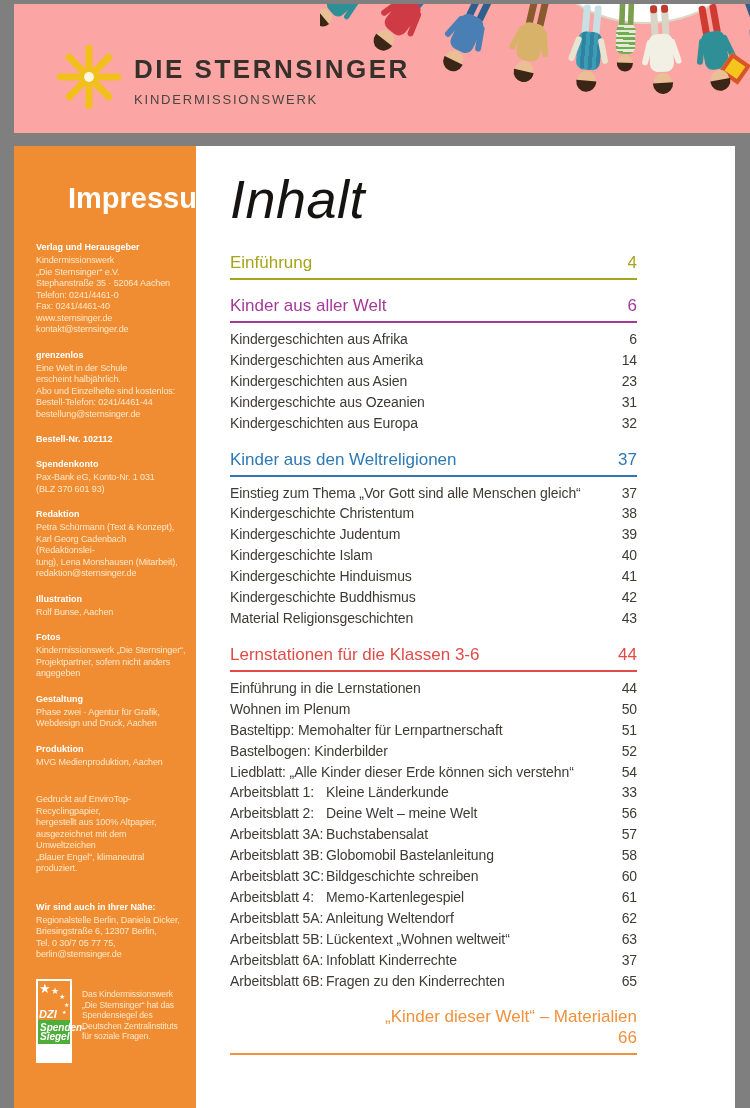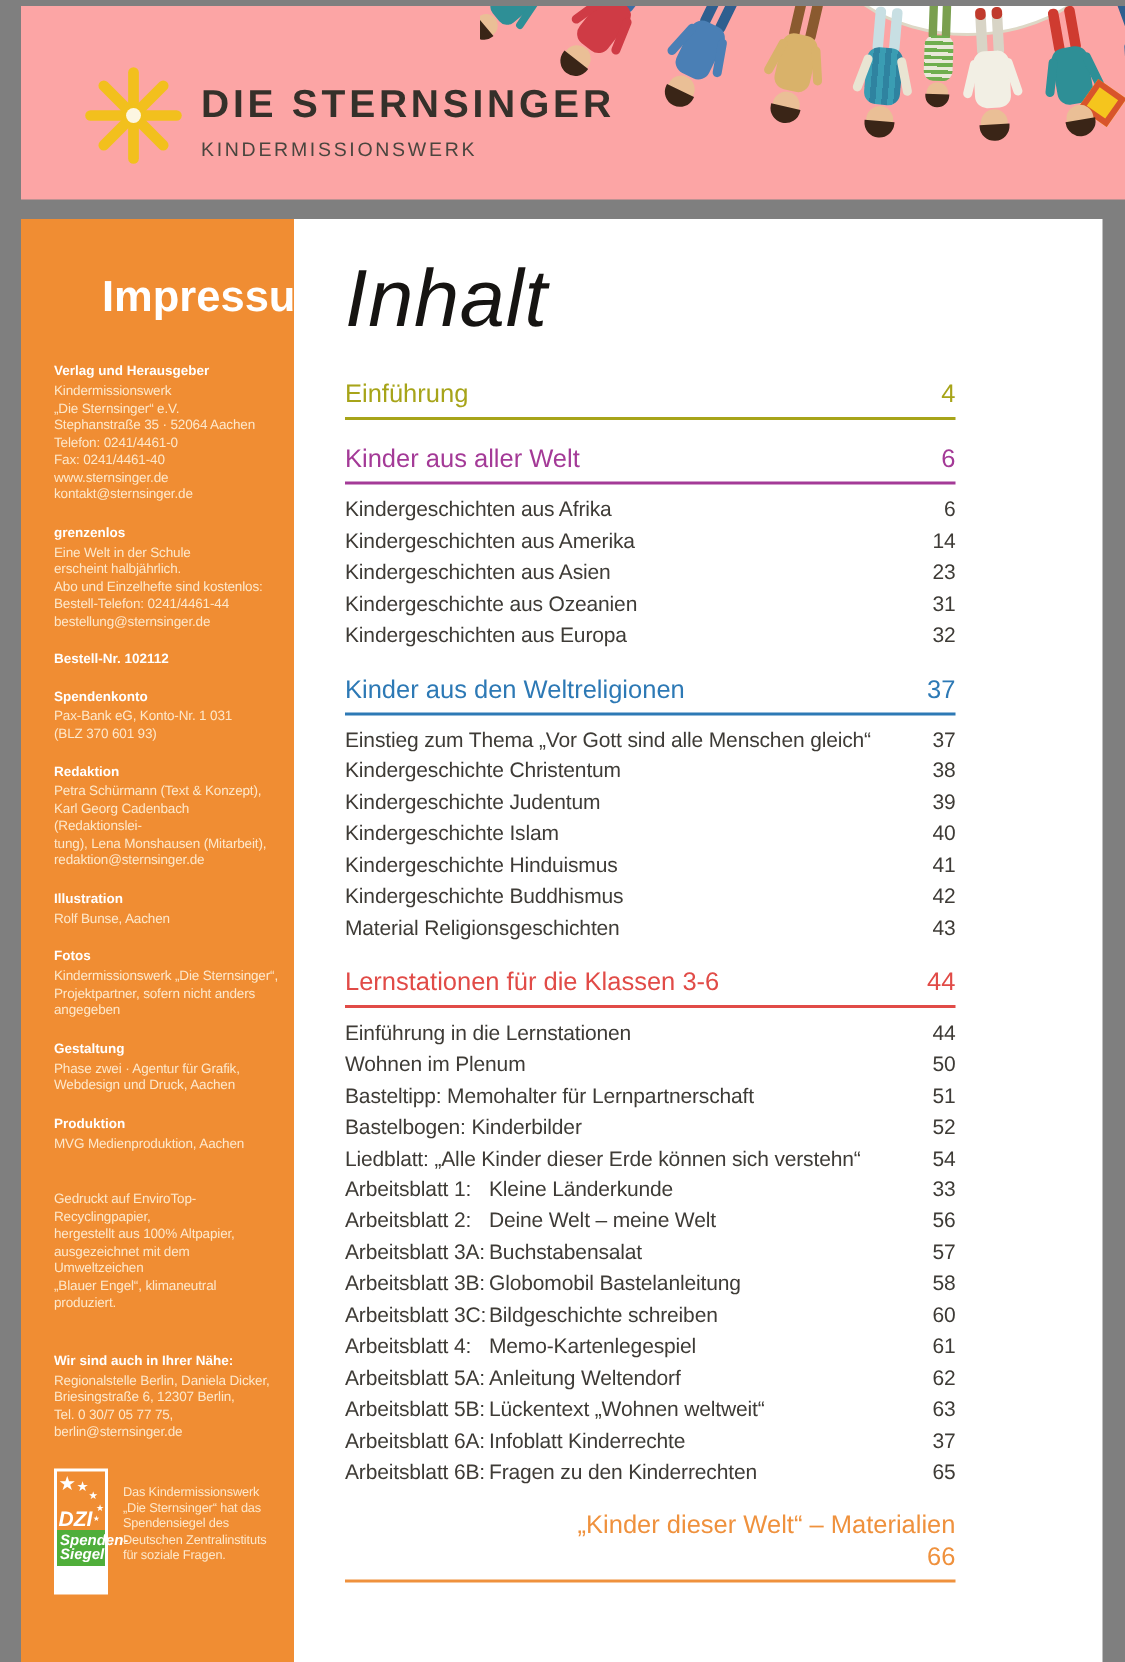--- a/index.html
+++ b/index.html
@@ -74,21 +74,21 @@
   
   .seal-row{display:flex;margin-top:18px;}
   .seal-box{width:36px;flex:0 0 auto;background:#ffffff;padding:2px;box-sizing:border-box;}
   .seal-top{position:relative;height:39px;background:#f08d33;}
   .seal-star{position:absolute;color:#ffffff;}
   .s1{font-size:13px;left:1px;top:0px;}
   .s2{font-size:9px;left:13px;top:5px;}
   .s3{font-size:7px;left:21px;top:12px;}
   .s4{font-size:6px;left:26px;top:20px;}
   .s5{font-size:5px;left:24px;top:28px;}
-  .seal-dzi{position:absolute;left:1px;bottom:0;font-size:14px;font-weight:700;font-style:italic;color:#ffffff;}
+  .seal-dzi{position:absolute;left:1px;bottom:0;font-size:11px;font-weight:700;font-style:italic;color:#ffffff;}
   .seal-green{background:#4fae3a;color:#ffffff;font-size:10px;line-height:9px;
         font-style:italic;font-weight:700;padding:3px 1px 3px 2px;white-space:pre-line;}
   .seal-text{margin-left:10px;font-size:8.5px;line-height:10.5px;white-space:pre-line;letter-spacing:-0.1px;}
   
   .main{
     position:absolute;left:196px;top:146px;width:539px;bottom:0;
     background:#ffffff;padding:28px 98px 0 34px;box-sizing:border-box;
   }
   .toc-title{
     font-style:italic;font-weight:500;font-size:54px;line-height:51px;

